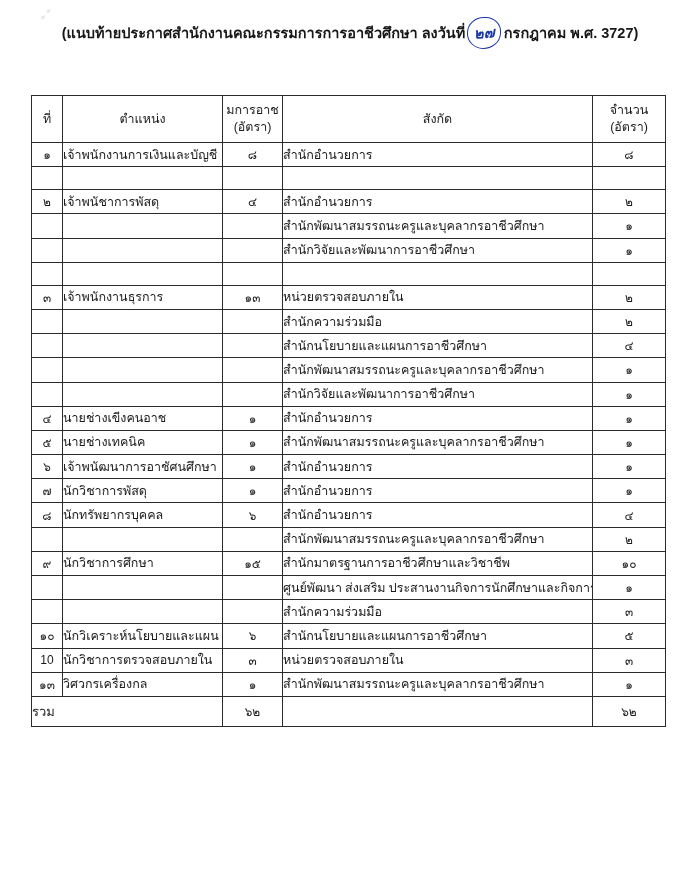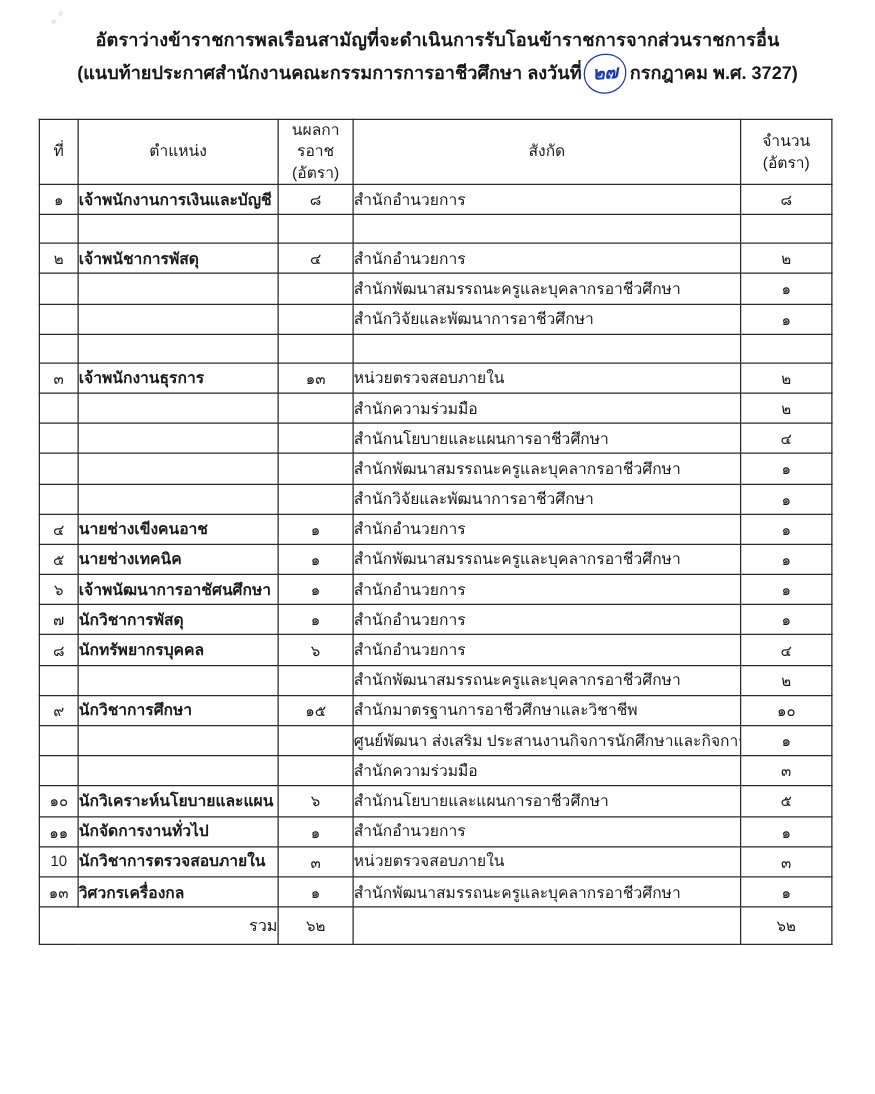--- a/index.html
+++ b/index.html
@@ -114,57 +114,56 @@
 
   .cell-no {
     text-align: center;
     font-size: 12px;
     padding-bottom: 1px;
   }
   .cell-pos {
     text-align: left;
     padding-left: 6px;
     font-size: 12.5px;
-    font-weight: bold;
   }
   .cell-tot {
     text-align: center;
     font-size: 12px;
   }
   .cell-unit {
     text-align: left;
     padding-left: 6px;
     font-size: 12.5px;
     white-space: nowrap;
     overflow: hidden;
+    font-family: Liberation Serif, serif;
   }
   .cell-amt {
     text-align: center;
     font-size: 12px;
   }
 
   tr.spacer td { height: 23px; }
 
   tr.total-row td { height: 30px; }
   .cell-total-label {
-    text-align: right;
+    text-align: left;
     font-size: 13px;
     padding-right: 40px;
   }
 </style>
 </head>
 <body>
 
 <div class="doc">
 
   <div class="scan-speck-a"></div>
   <div class="scan-speck-b"></div>
 
   <div class="title-block">
-    <div class="title-line">อัตราว่างข้าราชการพลเรือนสามัญที่จะดำเนินการรับโอนข้าราชการจากส่วนราชการอื่น</div>
     <div class="subtitle-line">
       <span>(แนบท้ายประกาศสำนักงานคณะกรรมการการอาชีวศึกษา ลงวันที่</span>
       <span class="handwritten-date">
         <span class="ink-circle"></span>
         <span>๒๗</span>
       </span>
       <span>กรกฎาคม พ.ศ. 3727)</span>
     </div>
   </div>
 
@@ -175,21 +174,21 @@
           <col class="c-pos">
           <col class="c-tot">
           <col class="c-unit">
           <col class="c-amt">
       </colgroup>
       <thead>
         <tr>
           <th>ที่</th>
           <th>ตำแหน่ง</th>
           <th>
-            <span class="hdr-sub">นผลการอาช</span>
+            <span class="hdr-sub">มการอาช</span>
             <span class="hdr-sub">(อัตรา)</span>
           </th>
           <th>สังกัด</th>
           <th>
             <span class="hdr-sub">จำนวน</span>
             <span class="hdr-sub">(อัตรา)</span>
           </th>
         </tr>
       </thead>
       <tbody id="table-body">
@@ -332,27 +331,20 @@
             <td class="cell-tot"></td>
             <td class="cell-unit">สำนักความร่วมมือ</td>
             <td class="cell-amt">๓</td>
           </tr>
           <tr>
             <td class="cell-no">๑๐</td>
             <td class="cell-pos">นักวิเคราะห์นโยบายและแผน</td>
             <td class="cell-tot">๖</td>
             <td class="cell-unit">สำนักนโยบายและแผนการอาชีวศึกษา</td>
             <td class="cell-amt">๕</td>
-          </tr>
-          <tr>
-            <td class="cell-no">๑๑</td>
-            <td class="cell-pos">นักจัดการงานทั่วไป</td>
-            <td class="cell-tot">๑</td>
-            <td class="cell-unit">สำนักอำนวยการ</td>
-            <td class="cell-amt">๑</td>
           </tr>
           <tr>
             <td class="cell-no">10</td>
             <td class="cell-pos">นักวิชาการตรวจสอบภายใน</td>
             <td class="cell-tot">๓</td>
             <td class="cell-unit">หน่วยตรวจสอบภายใน</td>
             <td class="cell-amt">๓</td>
           </tr>
           <tr>
             <td class="cell-no">๑๓</td>

